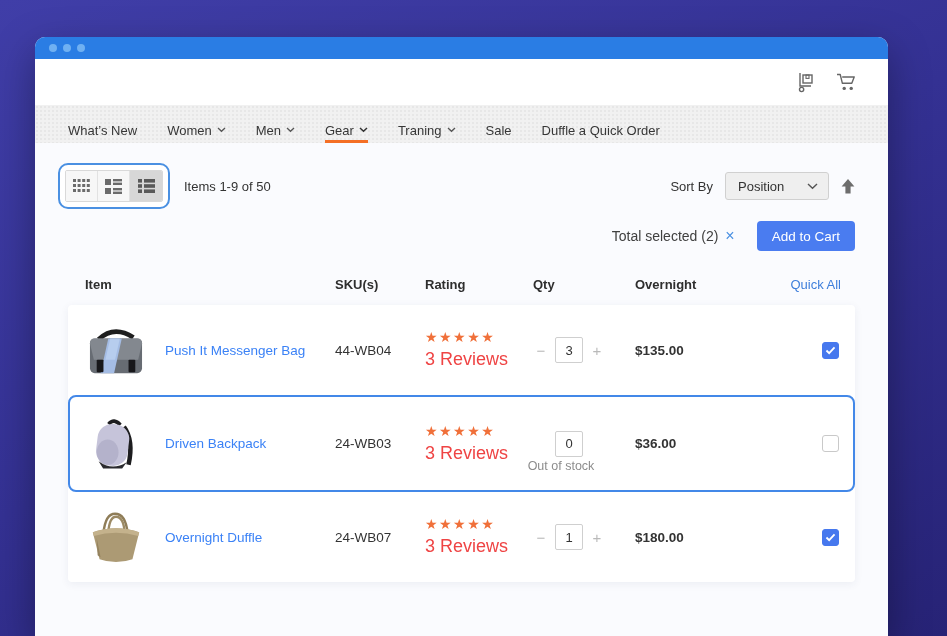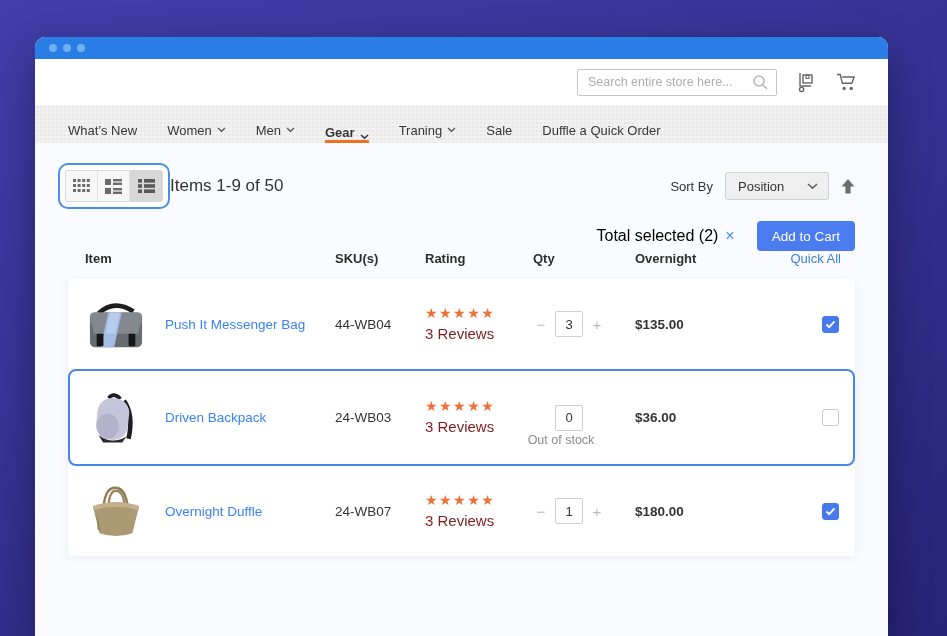--- a/index.html
+++ b/index.html
@@ -40,60 +40,60 @@
   .search-icon { position:absolute; right:8px; top:5px; }
   .hdr-icon { margin-left:20px; cursor:pointer; display:flex; align-items:center; }
   
   .navbar {
     height:38px; background:#f1f1f1;
     background-image:radial-gradient(#e7e7e7 1px, transparent 1px); background-size:4px 4px;
     display:flex; align-items:stretch; padding:0 33px; gap:30px;
   }
   .nav-item { display:flex; align-items:center; gap:5px; font-size:13px; color:#363636;
               cursor:pointer; border-bottom:3px solid transparent; padding-top:15px; }
-  .nav-item.active { font-weight:bold; border-bottom-color:#f46f25;align-items:flex-end; }
+  .nav-item.active { font-weight:normal; border-bottom-color:#f46f25; }
   
   .content { padding:0 33px; }
   .toolbar { margin-top:20px; display:flex; align-items:center; }
   .modes-ring { border:2px solid #4a90e2; border-radius:10px; padding:5px; background:#fff; margin-left:-10px; }
   .modes { display:flex; border:1px solid #d9d9d9; border-radius:2px; overflow:hidden; }
   .mode-btn { width:32px; height:30px; background:#f7f7f7; display:flex; align-items:center;
               justify-content:center; border-right:1px solid #e2e2e2; cursor:pointer; }
   .mode-btn:last-child { border-right:none; }
   .mode-btn.selected { background:#d7d7d7; }
-  .items-count { margin-left:0; font-size:17px; color:#333; }
+  .items-count { margin-left:14px; font-size:13px; color:#333; }
   .toolbar-right { margin-left:auto; display:flex; align-items:center; gap:12px; }
   .sort-label { font-size:13px; color:#333; }
   .sort-select { width:104px; height:28px; background:#efefef; border:1px solid #d0d0d0; border-radius:3px;
                  display:flex; align-items:center; padding:0 10px 0 12px; font-size:13px; color:#333; cursor:pointer; }
   .sort-select svg { margin-left:auto; }
   .sort-dir { cursor:pointer; display:flex; align-items:center; }
   
   .selection-row { margin-top:12px; display:flex; align-items:center; justify-content:flex-end; }
-  .total-selected { font-size:16px; color:#000000; }
+  .total-selected { font-size:14px; color:#404040; }
   .clear-x { font-size:16px; color:#4a90e2; margin-left:7px; cursor:pointer; line-height:1; }
   .add-to-cart { margin-left:22px; height:30px; padding:0 15px; background:#4a7cf0; color:#fff;
                  border:none; border-radius:4px; font-size:13.5px; cursor:pointer;
                  font-family:"Liberation Sans", sans-serif; }
   
   .grid-cols { display:grid; grid-template-columns:80px 170px 90px 88px 112px 125px 1fr 36px; align-items:center; }
-  .table-header { padding:0 14px 0 17px; font-size:13px; font-weight:600; color:#2e2e2e; }
+  .table-header { margin-top:26px; padding:0 14px 0 17px; font-size:13px; font-weight:600; color:#2e2e2e; }
   .th-item { grid-column:1 / 3; }
   .th-qty { padding-left:20px; }
   .th-subtotal { padding-left:10px; }
   .th-selectall { grid-column:7 / 9; text-align:right; font-weight:400; color:#3d7edb; cursor:pointer; }
   .card { margin-top:13px; background:#fff; border-radius:4px; box-shadow:0 2px 8px rgba(40,60,100,.07); }
   .prow { height:90px; padding:0 14px 0 15px; border:2px solid transparent; }
   .prow.focused { height:97px; border-color:#4388e8; border-radius:8px; }
   .cell-img { display:flex; align-items:center; }
   .cell-img svg { cursor:pointer; }
   .pname { font-size:13.5px; color:#3b82f6; }
   .psku  { font-size:13.5px; color:#333; }
   .stars { font-size:14px; letter-spacing:1.5px; color:#f0703a; line-height:1; }
-  .reviews { display:inline-block; margin-top:5px; font-size:15px; color:#7f1d1d; cursor:pointer; }
+  .reviews { display:inline-block; margin-top:5px; font-size:18px; color:#ef4444; cursor:pointer; }
   .cell-qty { position:relative; }
   .stepper { display:flex; align-items:center; justify-content:center; gap:7px; }
   .step-btn { width:14px; text-align:center; font-size:15px; color:#b9b9b9; cursor:pointer; user-select:none; }
   .step-btn.hidden { visibility:hidden; }
   .qty-input { width:28px; height:26px; border:1px solid #cfcfcf; border-radius:2px; text-align:center;
                font-size:13px; color:#333; font-family:"Liberation Sans", sans-serif; outline:none; background:#fff; }
   .stock-note { position:absolute; left:0; right:16px; top:calc(50% + 15px); text-align:center;
                 font-size:12.5px; color:#8c8c8c; white-space:nowrap; }
   .subtotal { padding-left:10px; font-size:13.5px; color:#333;font-weight:bold; }
   .cell-chk { display:flex; justify-content:flex-end; }
@@ -107,29 +107,20 @@
 <div class="window">
 
   <div class="titlebar">
     <span class="tb-dot"></span>
     <span class="tb-dot"></span>
     <span class="tb-dot"></span>
   </div>
 
   <div class="site-header">
     <div class="header-right">
-      <div class="search-wrap">
-        <input class="search-input" type="text" placeholder="Search entire store here..." style="">
-        <span class="search-icon">
-          <svg width="17" height="17" viewBox="0 0 17 17" fill="none">
-            <circle cx="7" cy="7" r="5" stroke="#b5b5b5" stroke-width="1.5"></circle>
-            <line x1="10.8" y1="10.8" x2="15" y2="15" stroke="#b5b5b5" stroke-width="1.5"></line>
-          </svg>
-        </span>
-      </div>
       <span class="hdr-icon">
         <svg width="19" height="21" viewBox="0 0 19 21" fill="none">
           <rect x="6" y="3" width="9" height="8" stroke="#666" stroke-width="1.4"></rect>
           <rect x="9" y="3" width="3" height="3.4" stroke="#666" stroke-width="1.1"></rect>
           <path d="M3 1 v13 h11" stroke="#666" stroke-width="1.4"></path>
           <circle cx="4.6" cy="17.5" r="2.1" stroke="#666" stroke-width="1.4"></circle>
         </svg>
       </span>
       <span class="hdr-icon">
         <svg width="22" height="20" viewBox="0 0 22 20" fill="none">

